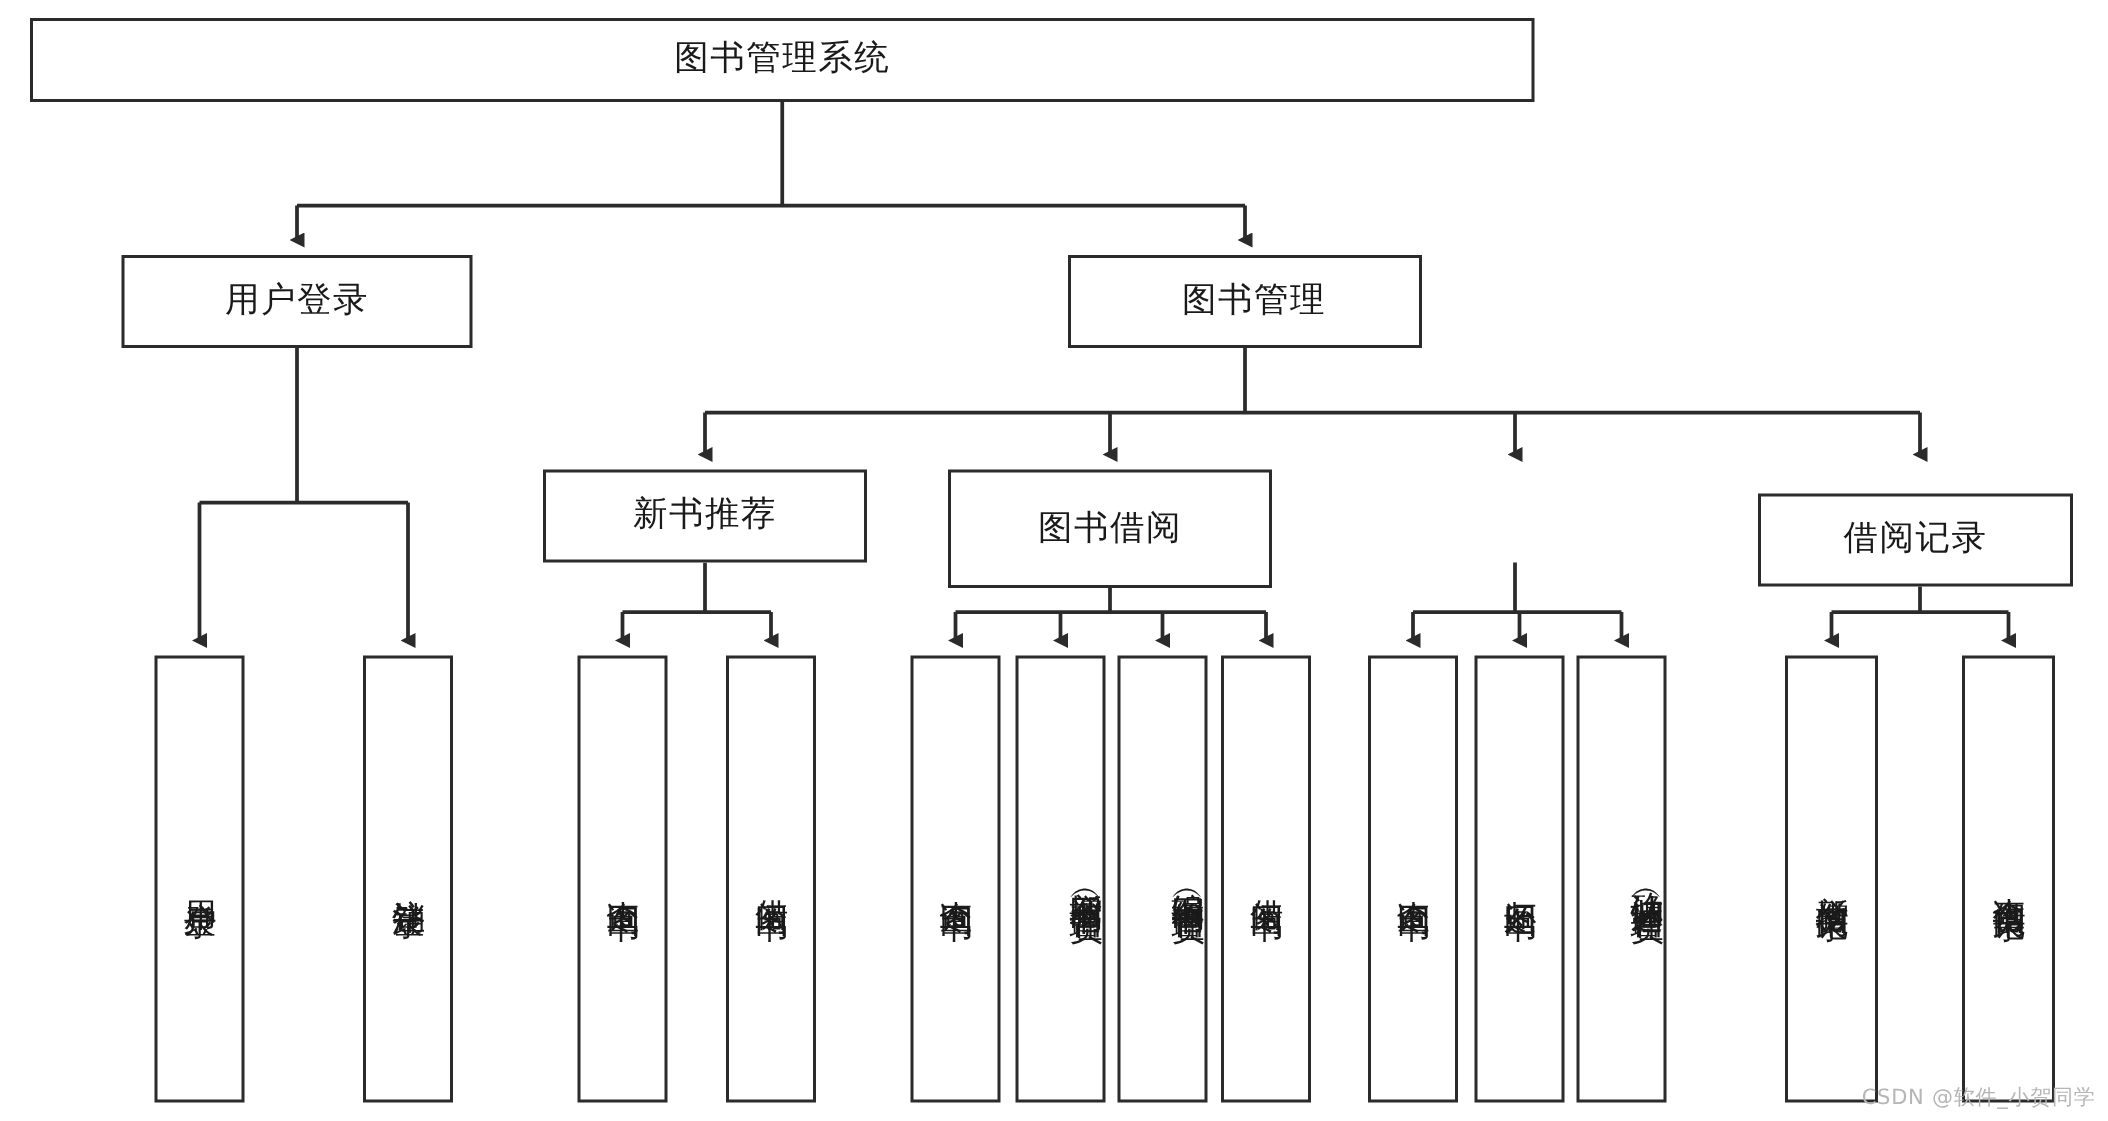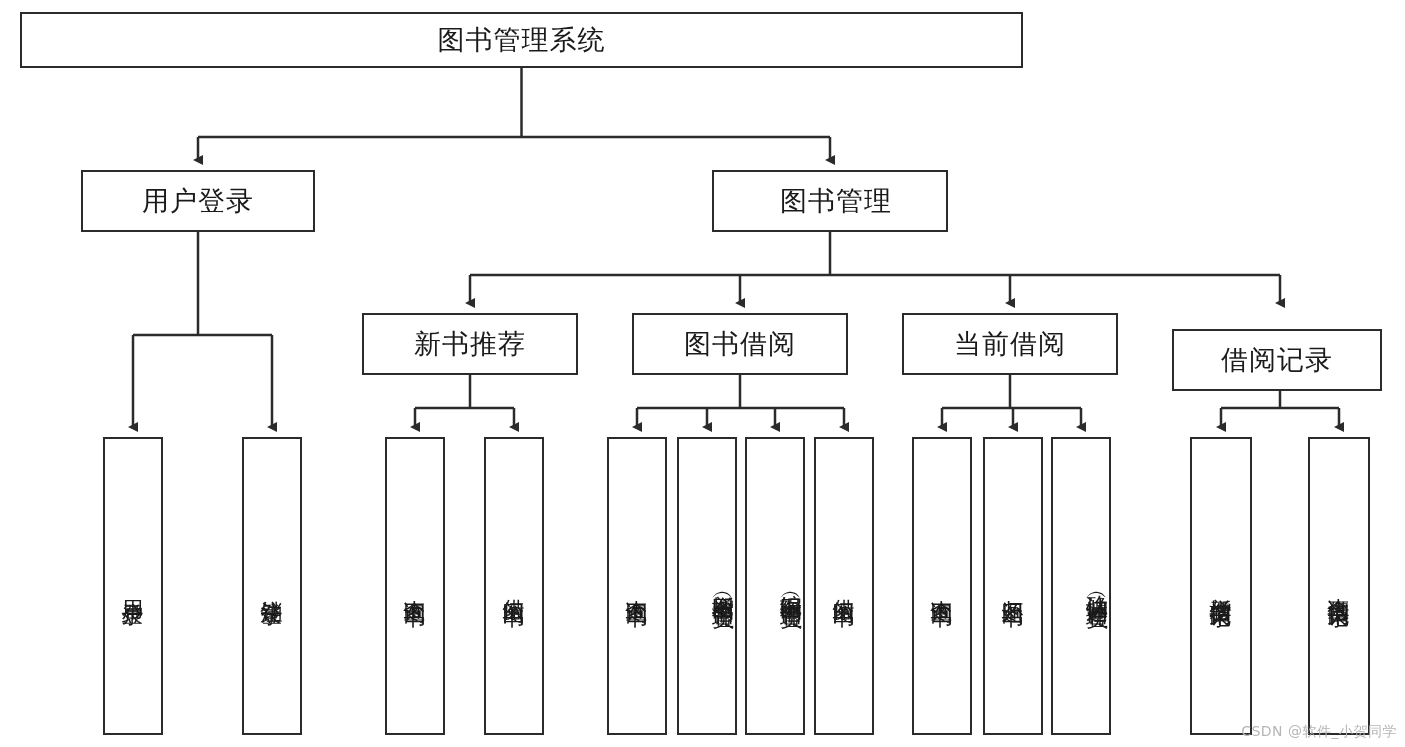--- a/index.html
+++ b/index.html
@@ -21,21 +21,21 @@
     position: absolute;
     box-sizing: border-box;
     background: #ffffff;
     border: 2.5px solid #2b2b2b;
     display: flex;
     align-items: center;
     justify-content: center;
     color: #1a1a1a;
   }
   .node-h {
-    font-size: 27px;
+    font-size: 23px;
     letter-spacing: 1px;
     line-height: 1.1;
   }
   .node-v {
     font-size: 22px;
     writing-mode: vertical-rl;
     text-orientation: upright;
     letter-spacing: 2px;
     line-height: 1.05;
     padding: 6px 0;
@@ -125,25 +125,22 @@
   <div class="node node-h" style="left:81px; top:170px; width:234px; height:62px;">
     <span>用户登录</span>
   </div>
   <div class="node node-h" style="left:712px; top:170px; width:236px; height:62px;padding-left:12px;">
     <span>图书管理</span>
   </div>
 
   <div class="node node-h" style="left:362px; top:313px; width:216px; height:62px;">
     <span>新书推荐</span>
   </div>
-  <div class="node node-h" style="left:632px; top:313px; width:216px; height:62px;">
+  <div class="node node-h" style="left:632px; top:313px; width:216px; height:79px;">
     <span>图书借阅</span>
-  </div>
-  <div class="node node-h" style="left:902px; top:313px; width:216px; height:62px;">
-    <span>当前借阅</span>
   </div>
   <div class="node node-h" style="left:1172px; top:329px; width:210px; height:62px;">
     <span>借阅记录</span>
   </div>
 
   <div class="node node-v" style="left:103px; top:437px; width:60px; height:298px; align-items:center;">
     <span>用户登录</span>
   </div>
   <div class="node node-v" style="left:242px; top:437px; width:60px; height:298px; align-items:center;">
     <span>注销登录</span>

